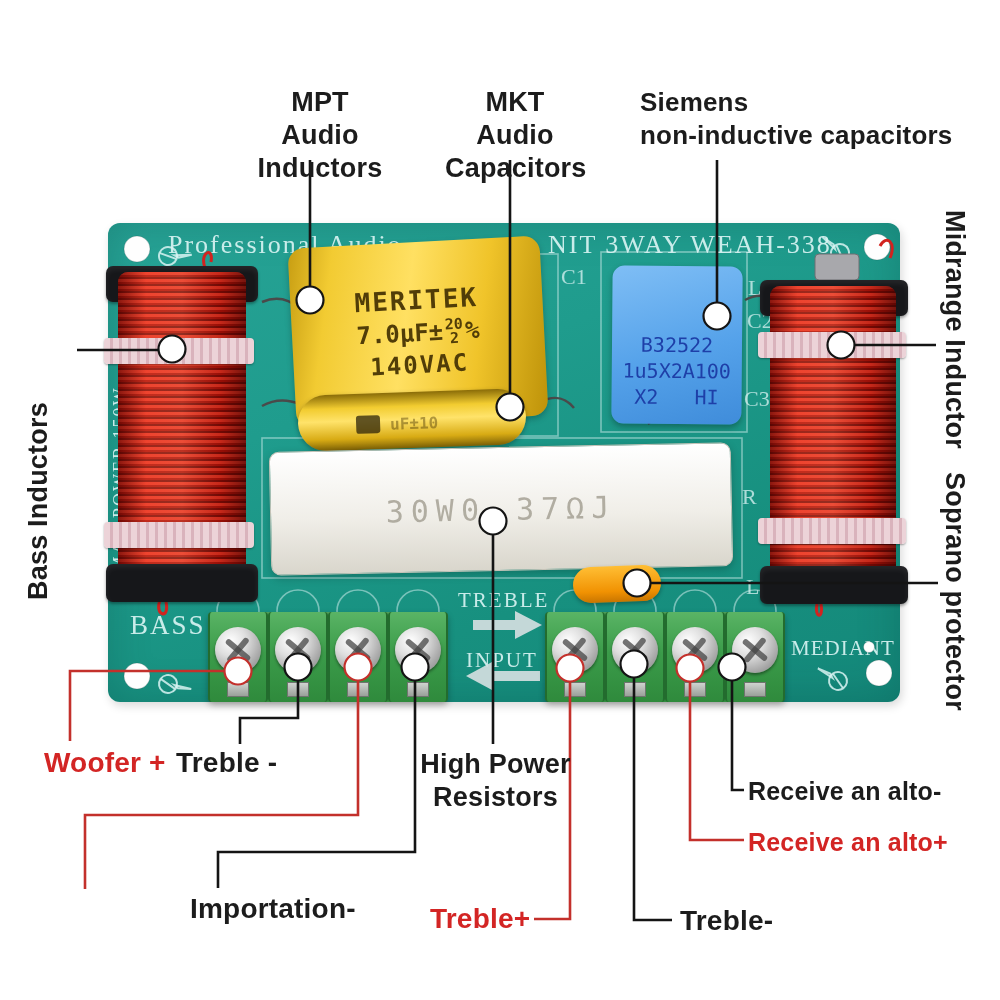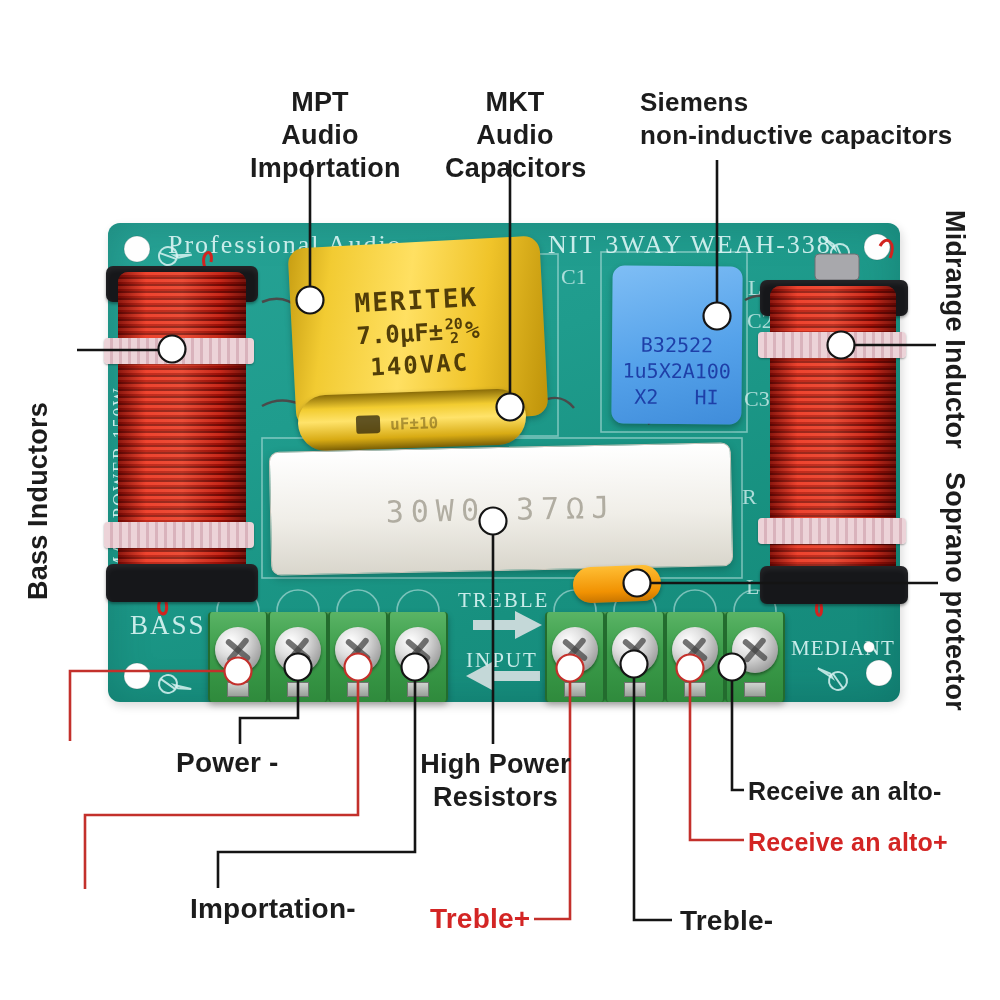--- a/index.html
+++ b/index.html
@@ -274,31 +274,32 @@
       <circle cx="634" cy="664" r="13.5" stroke="#141414" stroke-width="2.2"></circle>
       <circle cx="732" cy="667" r="13.5" stroke="#141414" stroke-width="2.2"></circle>
       <circle cx="238" cy="671" r="13.5" stroke="#c3302b" stroke-width="2.2"></circle>
       <circle cx="358" cy="667" r="13.5" stroke="#c3302b" stroke-width="2.2"></circle>
       <circle cx="570" cy="668" r="13.5" stroke="#c3302b" stroke-width="2.2"></circle>
       <circle cx="690" cy="668" r="13.5" stroke="#c3302b" stroke-width="2.2"></circle>
     </g>
   </svg>
 
   <div class="label" style="left:250px;top:86px;width:140px;text-align:center;">MPT Audio
-Importation</div>
+Inductors</div>
   <div class="label" style="left:445px;top:86px;width:140px;text-align:center;">MKT Audio
 Capacitors</div>
   <div class="label" style="left:640px;top:86px;font-size:26px;">Siemens
 non-inductive capacitors</div>
 
   <div class="label rot-ccw" style="left:22px;top:250px;height:350px;">Bass Inductors</div>
   <div class="label rot-cw" style="left:938px;top:210px;">Midrange Inductor</div>
   <div class="label rot-cw" style="left:938px;top:472px;">Soprano protector</div>
 
-  <div class="label" style="left:176px;top:746px;font-size:28px;">Power -</div>
+  <div class="label red" style="left:44px;top:746px;font-size:28px;">Woofer +</div>
+  <div class="label" style="left:176px;top:746px;font-size:28px;">Treble -</div>
   <div class="label" style="left:413px;top:748px;width:165px;text-align:center;">High Power
 Resistors</div>
   <div class="label" style="left:190px;top:892px;font-size:28px;">Importation-</div>
   <div class="label red" style="left:430px;top:902px;font-size:28px;">Treble+</div>
   <div class="label" style="left:680px;top:904px;font-size:28px;">Treble-</div>
   <div class="label red" style="left:748px;top:826px;font-size:25px;">Receive an alto+</div>
   <div class="label" style="left:748px;top:775px;font-size:25px;">Receive an alto-</div>
 
 </div>
 

